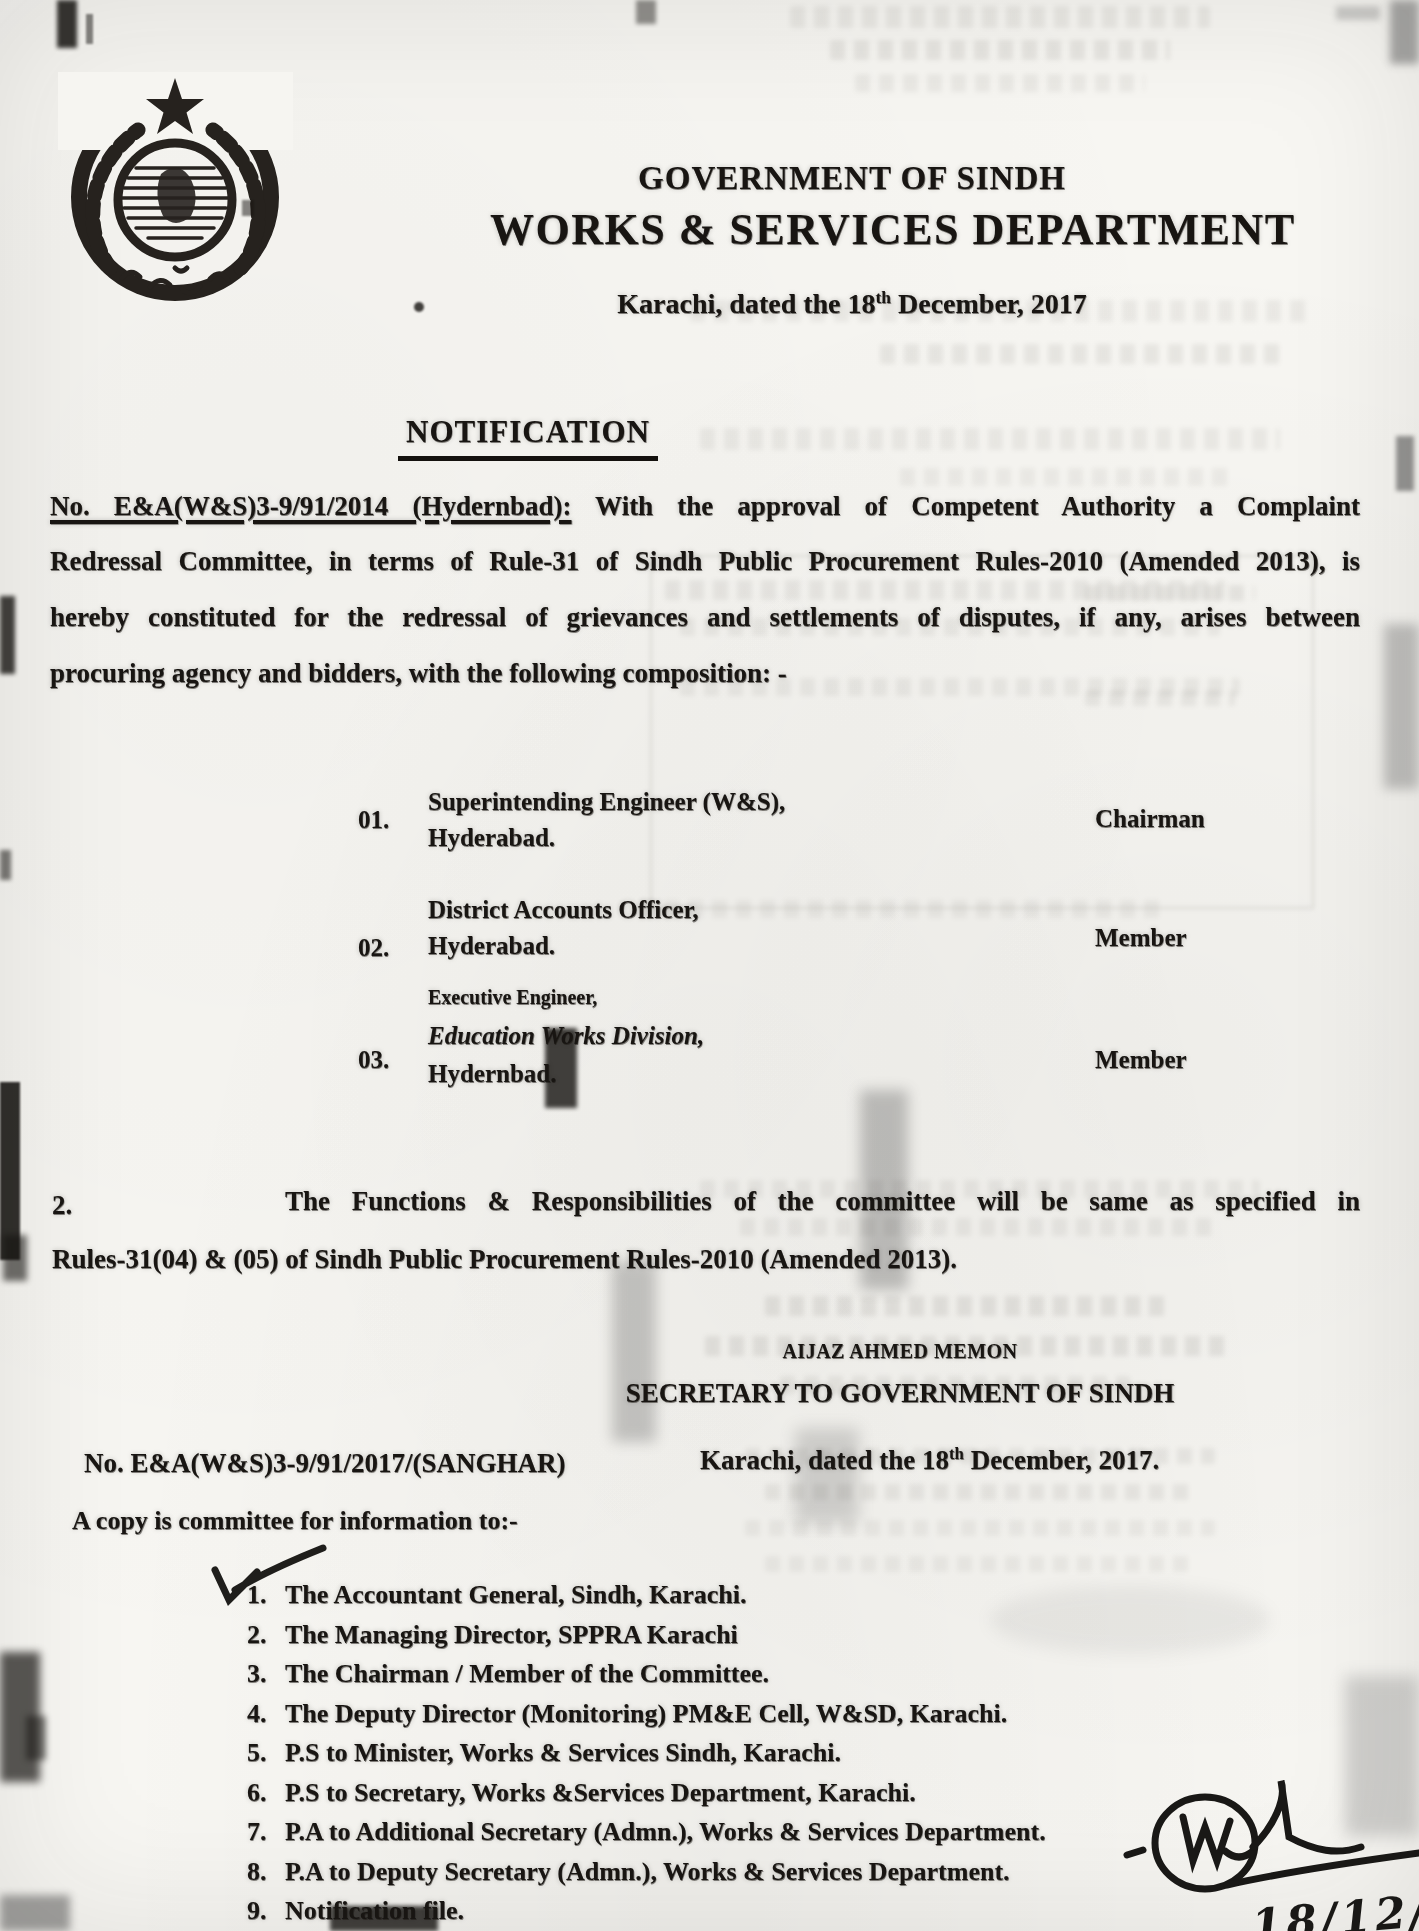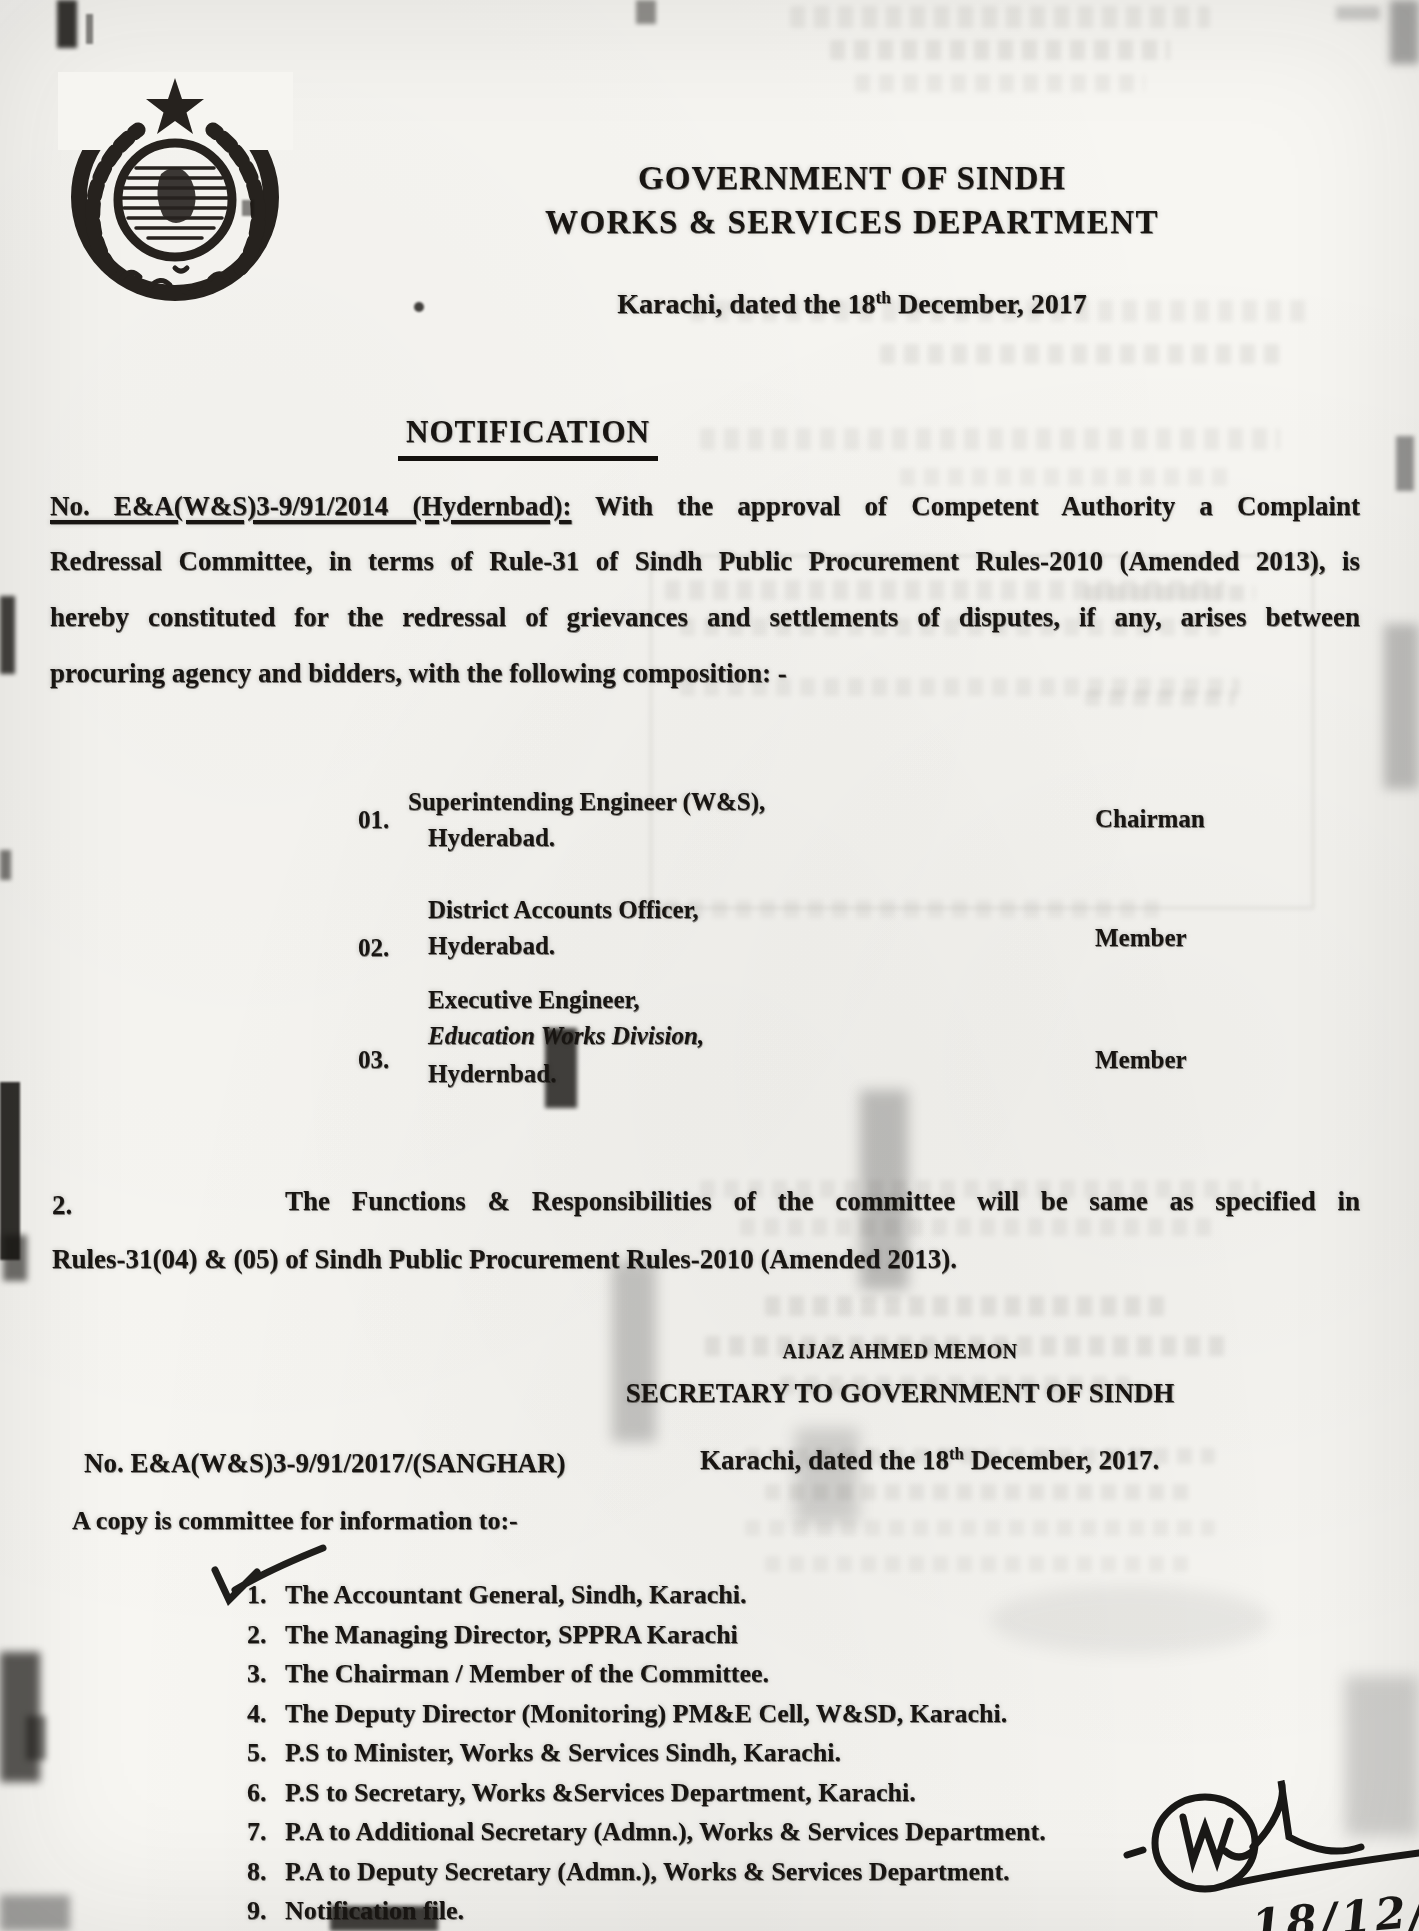--- a/index.html
+++ b/index.html
@@ -102,48 +102,48 @@
         <path d="M183,196 C211,158 207,96 155,58" stroke-width="15" stroke-dasharray="11 8"></path>
         <circle cx="117" cy="128" r="57" stroke-width="9"></circle>
         <path d="M78,96 h78 M70,106 h94 M66,116 h102 M64,126 h106 M66,136 h102 M70,146 h94 M78,156 h78 M90,166 h54" stroke-width="3.5"></path>
         <path d="M103,102 q16,-14 28,2 q12,20 2,40 q-16,14 -28,0 q-10,-22 -2,-42 Z" fill="#17130f" stroke="none" opacity=".9"></path>
         <path d="M64,206 q9,-11 18,-1 M92,215 q10,-12 20,-2 M124,217 q9,9 18,-3 M152,207 q10,-11 18,1 M117,196 q6,6 12,0" stroke-width="5"></path>
       </g>
     </svg>
   </div>
 
   <div class="abs txt center" style="left:490px;top:112px;width:724px;font-size:33px;letter-spacing:1px;">GOVERNMENT OF SINDH</div>
-  <div class="abs txt center" style="left:490px;top:156px;width:724px;font-size:33px;letter-spacing:1.5px;">WORKS &amp; SERVICES DEPARTMENT</div>
+  <div class="abs txt center" style="left:490px;top:156px;width:724px;font-size:44px;letter-spacing:1.5px;">WORKS &amp; SERVICES DEPARTMENT</div>
   <div class="abs txt center" style="left:490px;top:240px;width:724px;font-size:28px;">
     <span>Karachi, dated the 18</span><sup>th</sup><span> December, 2017</span>
   </div>
 
   <div class="abs txt" style="left:398px;top:366px;font-size:31px;">
     <span class="title-underline">NOTIFICATION</span>
   </div>
 
   <div class="abs txt jline" style="left:50px;top:443px;width:1310px;font-size:27px;">
     <span class="u3">No. E&amp;A(W&amp;S)3-9/91/2014 (Hydernbad):</span><span> With the approval of Competent Authority a Complaint</span>
   </div>
   <div class="abs txt jline" style="left:50px;top:498px;width:1310px;font-size:27px;">Redressal Committee, in terms of Rule-31 of Sindh Public Procurement Rules-2010 (Amended 2013), is</div>
   <div class="abs txt jline" style="left:50px;top:554px;width:1310px;font-size:27px;">hereby constituted for the redressal of grievances and settlements of disputes, if any, arises between</div>
   <div class="abs txt" style="left:50px;top:610px;font-size:27px;">procuring agency and bidders, with the following composition: -</div>
 
   <div class="abs txt" style="left:358px;top:758px;font-size:25px;">01.</div>
-  <div class="abs txt" style="left:408px;top:740px;font-size:25px;">Superintending Engineer (W&amp;S),</div>
+  <div class="abs txt" style="left:428px;top:740px;font-size:25px;">Superintending Engineer (W&amp;S),</div>
   <div class="abs txt" style="left:428px;top:776px;font-size:25px;">Hyderabad.</div>
   <div class="abs txt" style="left:1095px;top:757px;font-size:25px;">Chairman</div>
 
   <div class="abs txt" style="left:358px;top:886px;font-size:25px;">02.</div>
   <div class="abs txt" style="left:428px;top:848px;font-size:25px;">District Accounts Officer,</div>
   <div class="abs txt" style="left:428px;top:884px;font-size:25px;">Hyderabad.</div>
   <div class="abs txt" style="left:1095px;top:876px;font-size:25px;">Member</div>
 
   <div class="abs txt" style="left:358px;top:998px;font-size:25px;">03.</div>
-  <div class="abs txt" style="left:428px;top:938px;font-size:25px;">Executive Engineer,</div>
+  <div class="abs txt" style="left:428px;top:938px;font-size:20px;">Executive Engineer,</div>
   <div class="abs txt" style="left:428px;top:974px;font-size:25px;font-style:italic;">Education Works Division,</div>
   <div class="abs txt" style="left:428px;top:1012px;font-size:25px;">Hydernbad.</div>
   <div class="abs txt" style="left:1095px;top:998px;font-size:25px;">Member</div>
 
   <div class="abs txt" style="left:52px;top:1142px;font-size:27px;">2.</div>
   <div class="abs txt jline" style="left:285px;top:1138px;width:1075px;font-size:27px;">The Functions &amp; Responsibilities of the committee will be same as specified in</div>
   <div class="abs txt" style="left:52px;top:1196px;font-size:27px;">Rules-31(04) &amp; (05) of Sindh Public Procurement Rules-2010 (Amended 2013).</div>
 
   <div class="abs txt center" style="left:600px;top:1292px;width:600px;font-size:20px;letter-spacing:.5px;">AIJAZ AHMED MEMON</div>
   <div class="abs txt center" style="left:600px;top:1330px;width:600px;font-size:27px;">SECRETARY TO GOVERNMENT OF SINDH</div>

